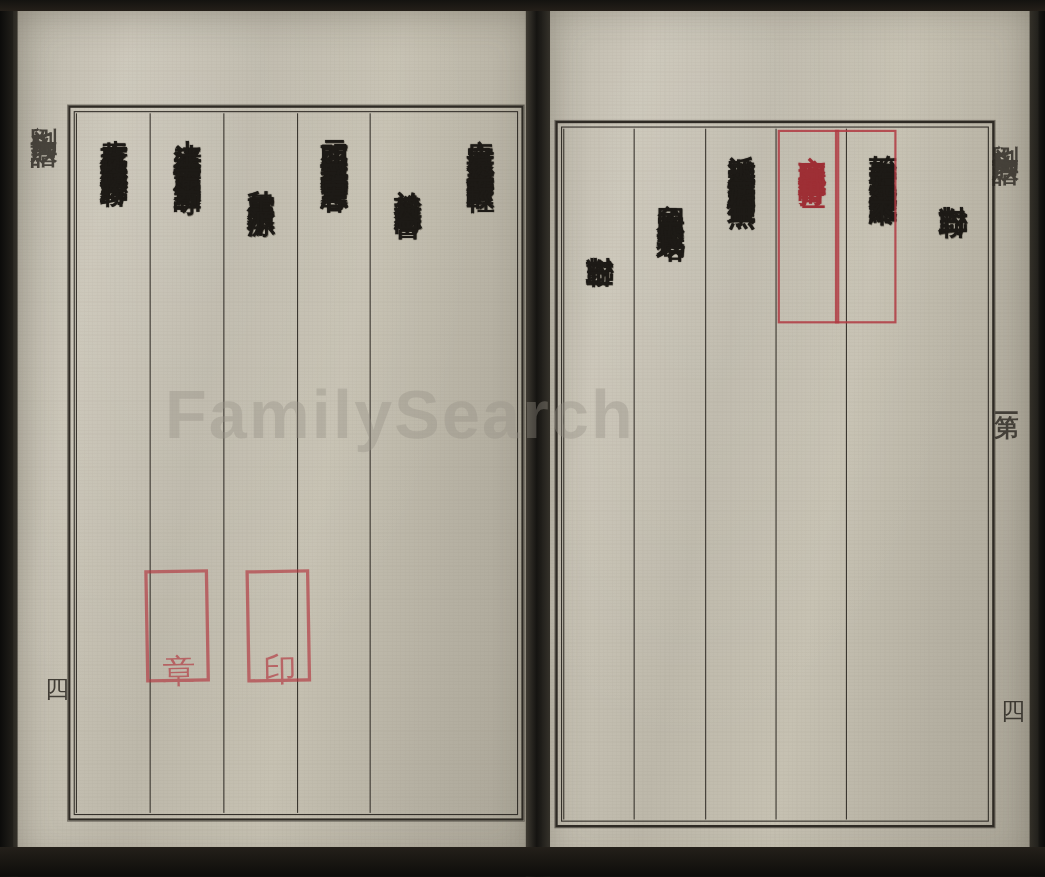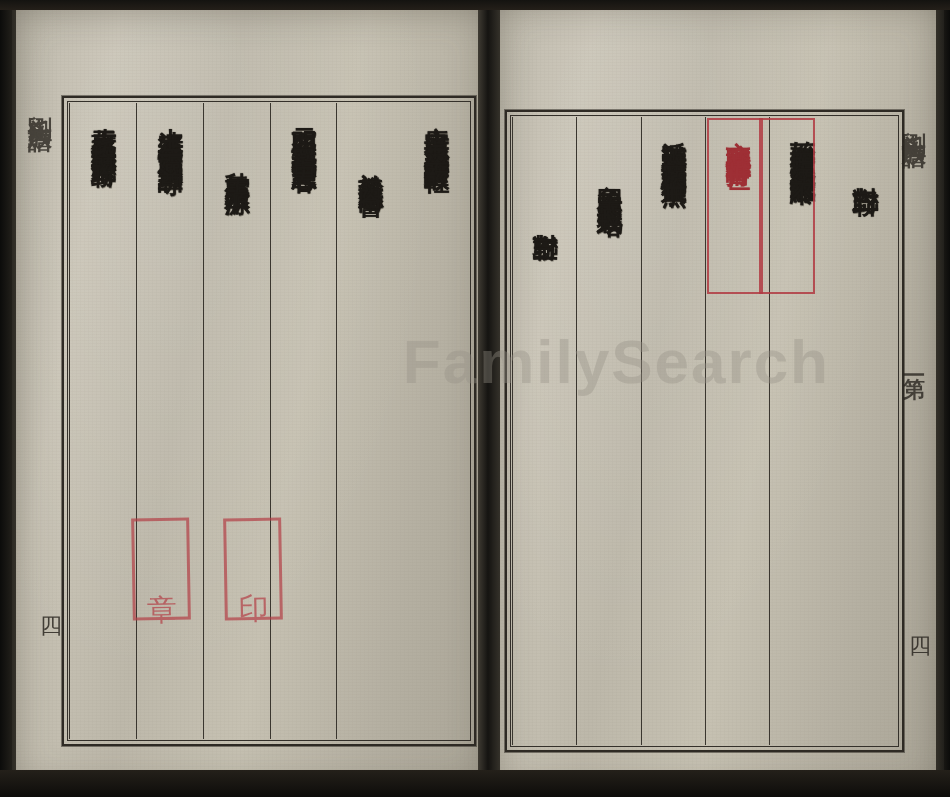--- a/index.html
+++ b/index.html
@@ -151,28 +151,28 @@
     color: #2a2620;
     letter-spacing: 4px;
     font-weight: 600;
     opacity: .8;
   }
 
   
   #watermark {
     position: absolute;
     left: 150px;
-    top: 326px;
+    top: 342px;
     width: 680px;
     font-family: "Liberation Sans", sans-serif;
     font-size: 62px;
     font-weight: 700;
     color: rgba(150,145,135,0.38);
     letter-spacing: 2px;
-    text-align: right;
+    text-align: left;
     pointer-events: none;
     user-select: none;
   }
 
   .page-number {
     position: absolute;
     writing-mode: vertical-rl;
     text-orientation: upright;
     font-size: 22px;
     color: #2b2721;

